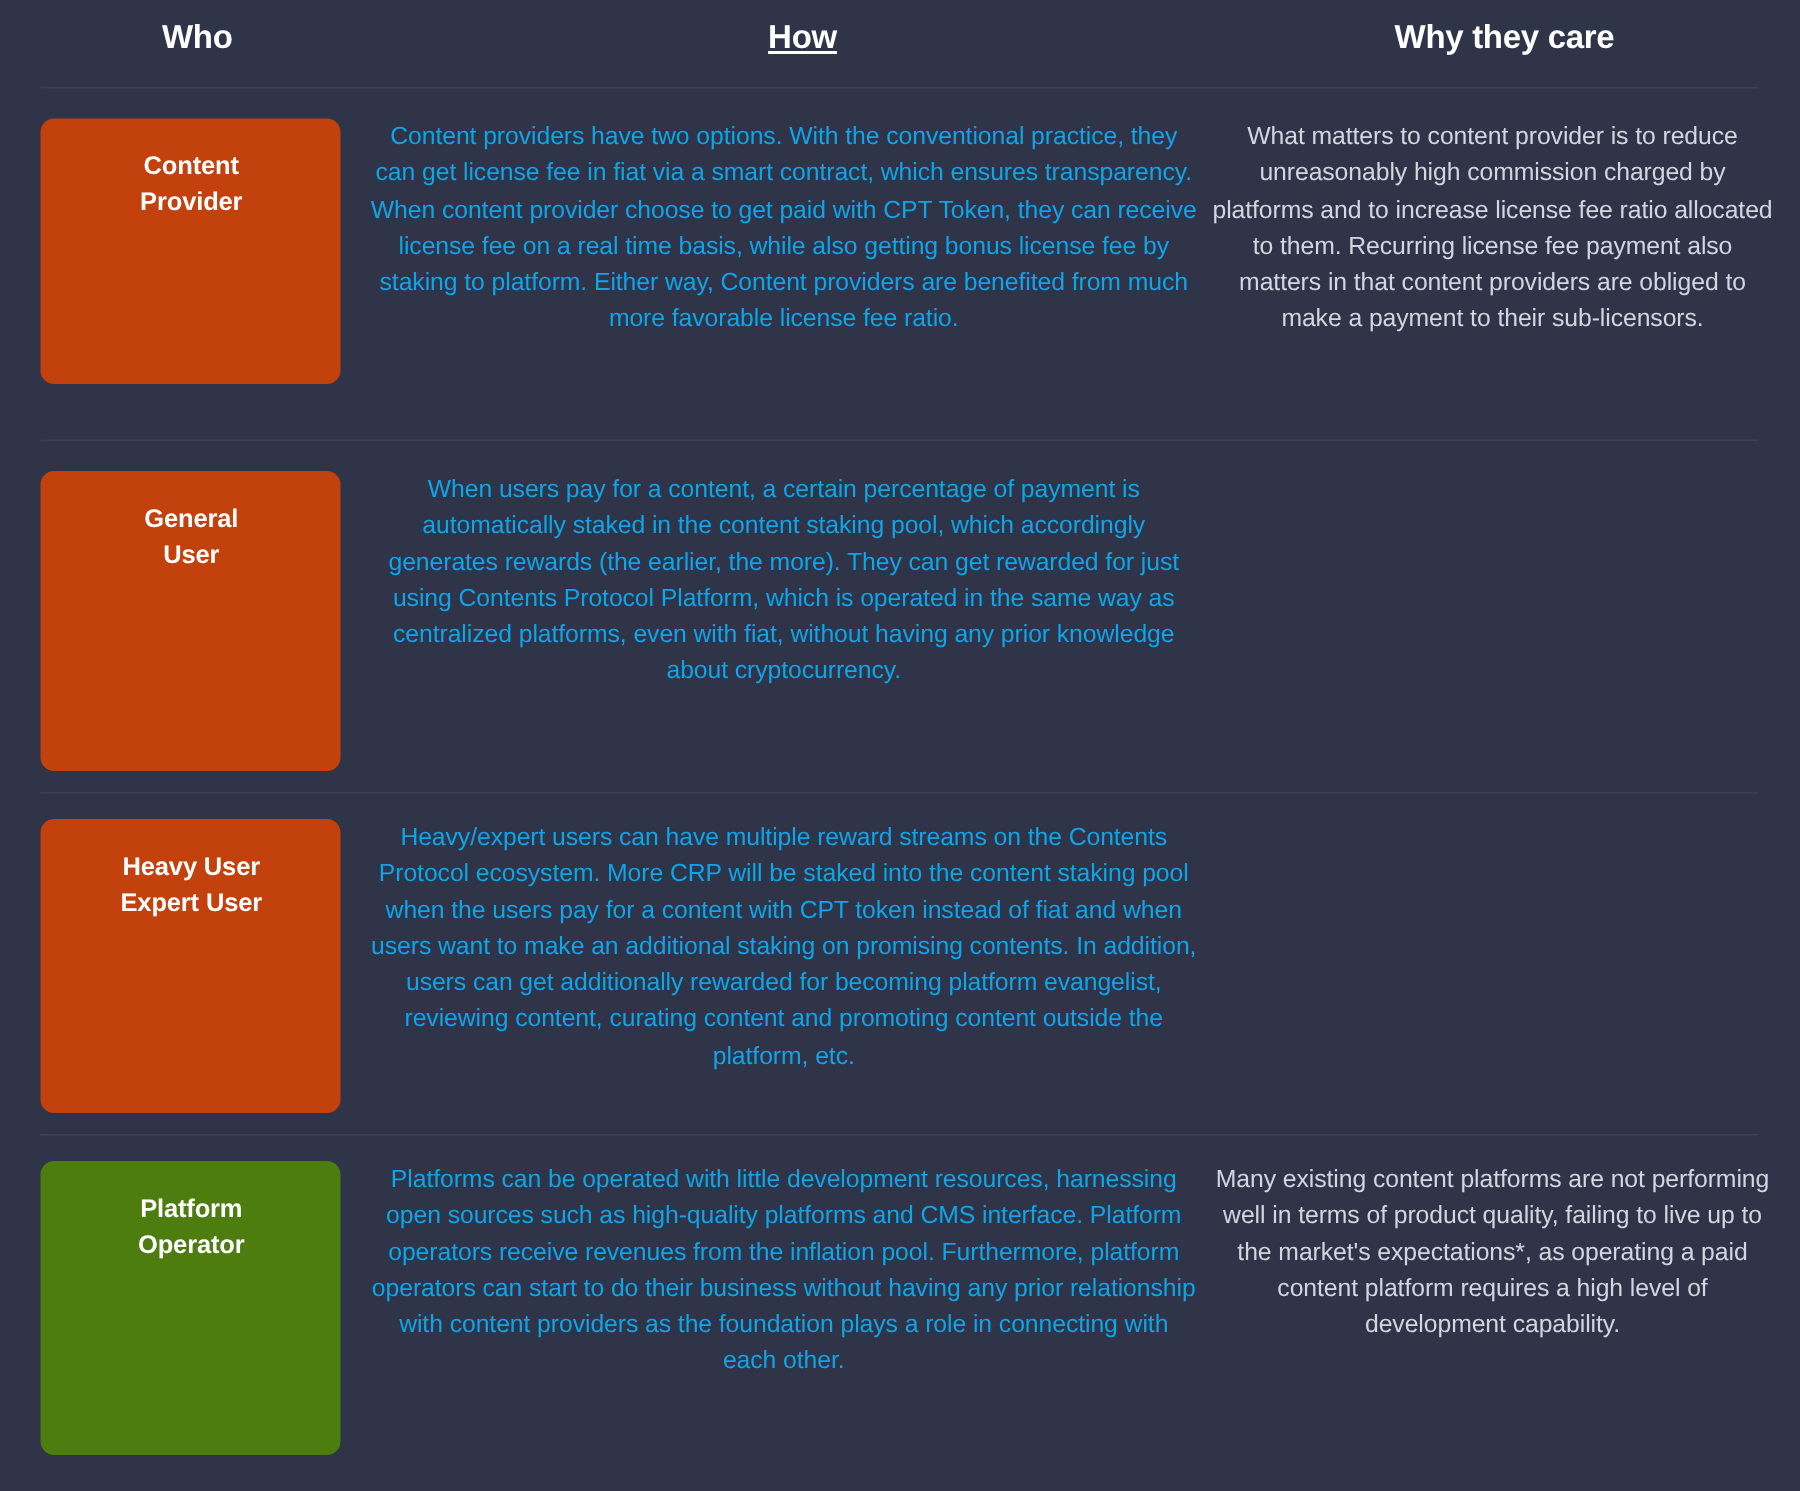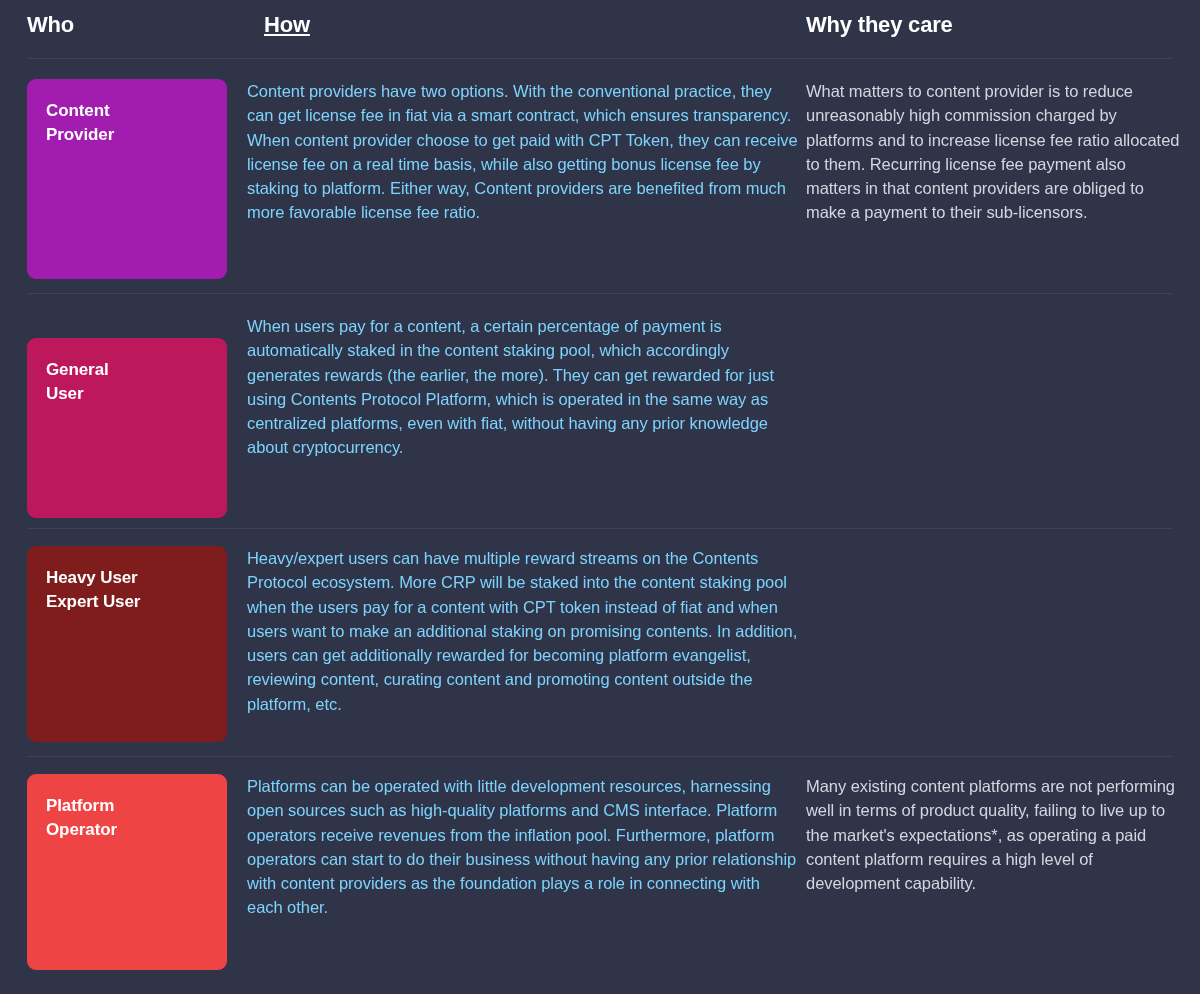--- a/index.html
+++ b/index.html
@@ -13,20 +13,21 @@
     background: #2f3449;
     font-family: "Liberation Sans", sans-serif;
     overflow: hidden;
     color: #ffffff;
   }
 
   .table {
     width: 1200px;
     height: 994px;
     position: relative;
+    text-align: center;
   }
 
   
   .thead {
     display: flex;
     align-items: flex-start;
     padding: 13px 0 0 0;
     height: 58px;
   }
   .th {
@@ -77,31 +78,31 @@
   .card {
     width: 200px;
     border-radius: 9px;
     padding: 20px 18px 18px 19px;
     color: #ffffff;
     font-size: 17px;
     font-weight: bold;
     line-height: 1.42;
     letter-spacing: -0.1px;
   }
-  .card-1 { height: 200px; background: #a21caf; }
-  .card-2 { height: 180px; background: #be185d; margin-top: 24px; }
-  .card-3 { height: 196px; background: #7f1d1d; }
-  .card-4 { height: 196px; background: #ef4444; }
+  .card-1 { height: 177px; background: #c2410c; }
+  .card-2 { height: 200px; background: #c2410c; }
+  .card-3 { height: 196px; background: #c2410c; }
+  .card-4 { height: 196px; background: #4d7c0f; }
 
   .card .line { display: block; }
 
   .body-text {
     font-size: 16.5px;
     line-height: 24.3px;
-    color: #7dd3fc;
+    color: #0ea5e9;
     letter-spacing: -0.05px;
     margin: 0;
   }
   .cell-why .body-text { color: #d3d6e0; }
 </style>
 </head>
 <body>
 
 <div class="table">
 

